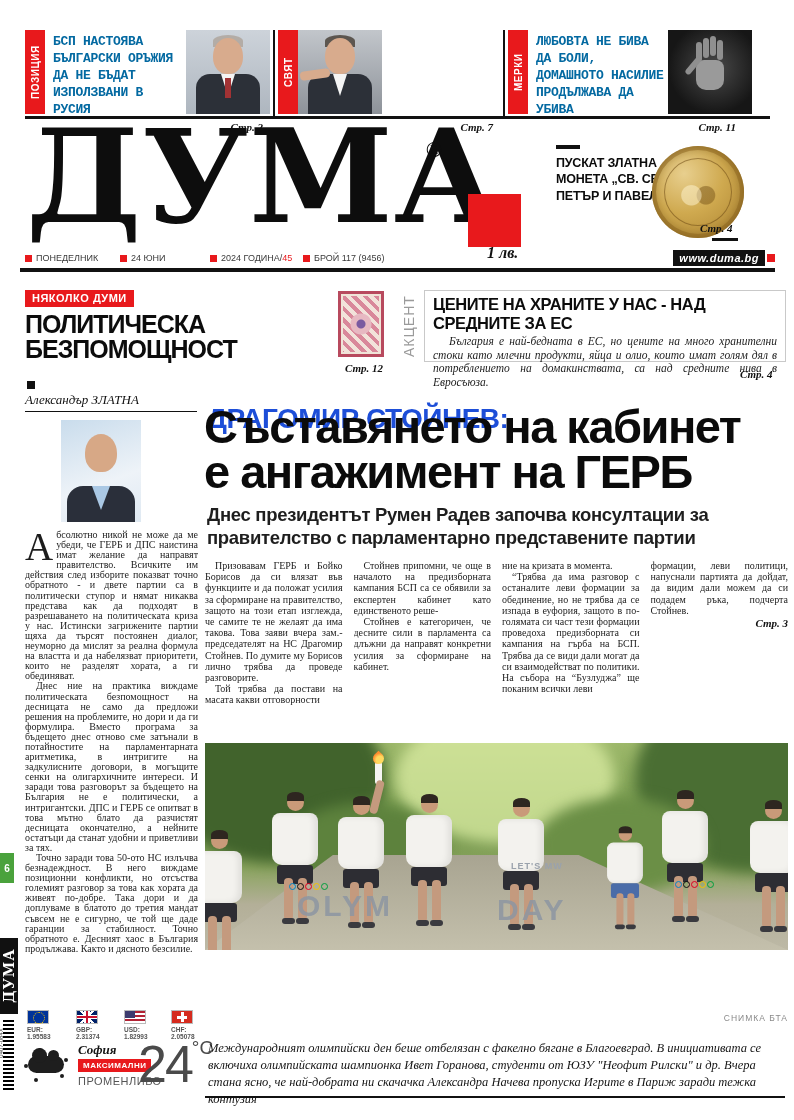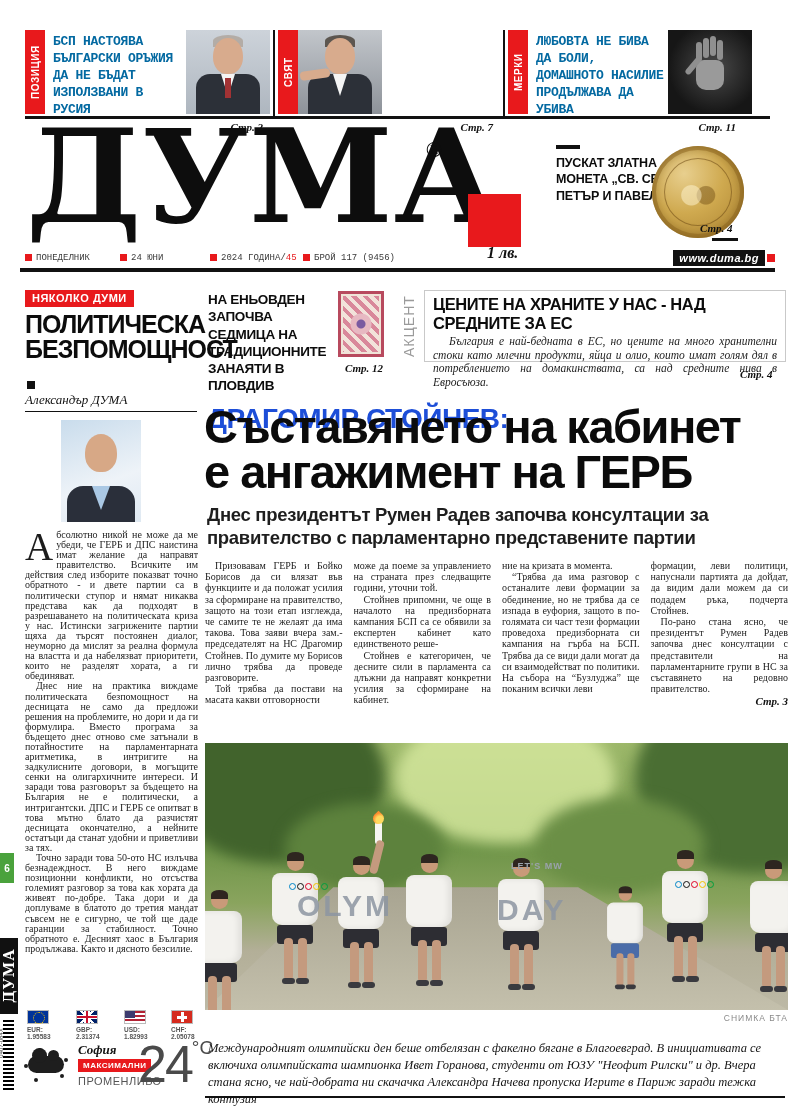--- a/index.html
+++ b/index.html
@@ -59,21 +59,21 @@
     background:radial-gradient(circle at 35% 30%, #e8cf8e 0%, #cfa94f 45%, #a87f2e 100%);
     box-shadow:inset 0 0 0 4px rgba(140,100,30,.5), inset 0 0 12px rgba(90,60,10,.6); }
   .coin::after { content:""; position:absolute; inset:12px; border-radius:50%; border:1px solid rgba(110,75,20,.55);
     background:radial-gradient(circle at 40% 55%, rgba(255,245,210,.5) 0 18%, transparent 20%),
                radial-gradient(circle at 62% 55%, rgba(120,85,25,.5) 0 16%, transparent 18%); }
   .coin-page { position:absolute; left:700px; top:222px; }
   .coin-page-bar { position:absolute; left:712px; top:238px; width:26px; height:3px; background:#111; }
 
   
   .dateline { position:absolute; left:25px; top:250px; width:750px; height:18px; font-family:"Liberation Sans",sans-serif; font-size:9px; color:#3a3a3a; }
-  .dl-item { position:absolute; top:3px; white-space:nowrap;font-family:Liberation Mono, monospace; }
+  .dl-item { position:absolute; top:3px; white-space:nowrap; }
   .dl-sq { display:inline-block; width:7px; height:7px; background:#e8191c; margin-right:4px; vertical-align:-1px; }
   .dl-red { color:#e8191c; }
   .price { position:absolute; left:462px; top:-6px; font-family:"Liberation Serif",serif; font-style:italic; font-weight:bold; font-size:16px; color:#111; }
   .site-box { position:absolute; right:10px; top:0; background:#111; color:#fff; font-weight:bold; font-style:italic; font-size:11px; padding:2px 6px; letter-spacing:.5px; }
   .site-sq { position:absolute; right:0; top:4px; width:8px; height:8px; background:#e8191c; }
   .main-rule { position:absolute; left:20px; top:268px; width:755px; height:4px; background:#111; }
 
   
   .op-kicker { position:absolute; left:25px; top:290px; background:#e8191c; color:#fff;
     font-family:"Liberation Sans",sans-serif; font-weight:bold; font-size:11px; padding:2px 7px 3px; letter-spacing:.5px; }
@@ -123,21 +123,21 @@
   .art-cols { position:absolute; left:205px; top:560px; width:583px; height:158px; display:flex; gap:11px; }
   .art-col { flex:1; text-align:justify; font-size:10px; line-height:11.2px; color:#1c1c1c; overflow:hidden; }
   .art-col p { text-indent:10px; }
   .art-col p.cont { text-indent:0; }
   .art-page { text-align:right; margin-top:2px; }
 
   
   .banner { position:absolute; left:205px; top:722px; width:583px; height:21px; background:#e8191c;
     color:#fff; font-family:"Liberation Sans",sans-serif; font-weight:bold; font-size:13px; letter-spacing:1px;
     display:flex; align-items:center; justify-content:center; }
-  .photo { position:absolute; left:205px; top:743px; width:583px; height:267px; overflow:hidden;
+  .photo { position:absolute; left:205px; top:743px; width:583px; height:207px; overflow:hidden;
     background:linear-gradient(#9db86a 0%, #6f9549 40%, #8aa45e 60%, #b3af98 78%, #bdb9a6 100%); }
   .ph-blob { position:absolute; border-radius:50%; filter:blur(7px); }
   .ph-path { position:absolute; left:0; bottom:0; width:100%; height:46%;
     background:linear-gradient(#a8a491,#c4c0ac); clip-path:polygon(22% 0, 64% 0, 100% 100%, 0 100%); }
   .runner { position:absolute; width:56px; }
   .r-head { position:relative; width:17px; height:17px; border-radius:50%; background:#c99a79; margin:0 auto; }
   .r-head::before { content:""; position:absolute; left:0; top:-2px; width:17px; height:9px; border-radius:50% 50% 0 0; background:#2e2620; }
   .r-shirt { width:46px; height:52px; background:#f3f2ee; border-radius:8px 8px 10px 10px; margin:2px auto 0; box-shadow:inset -4px 0 6px rgba(0,0,0,.08); }
   .r-shorts { width:36px; height:19px; background:#2d2d33; border-radius:3px; margin:0 auto; }
   .r-shorts.denim { background:#4a6ca8; }
@@ -266,34 +266,33 @@
     <span class="dl-item" style="left:278px;"><span class="dl-sq"></span><span>БРОЙ 117 (9456)</span></span>
     <span class="price">1 лв.</span>
     <span class="site-box">www.duma.bg</span>
     <span class="site-sq"></span>
   </div>
   <div class="main-rule"></div>
 
   <div class="op-kicker">НЯКОЛКО ДУМИ</div>
   <div class="op-title">ПОЛИТИЧЕСКА БЕЗПОМОЩНОСТ</div>
   <div class="op-bullet"></div>
-  <div class="op-author">Александър ДУМА</div>
+  <div class="op-author">Александър ЗЛАТНА</div>
   <div class="op-hr"></div>
   <div class="op-photo">
     <div class="op-head"></div>
       <div class="op-body"></div>
       <div class="op-shirt"></div>
   </div>
   <div class="op-text">
     <p class="first"><span class="dropcap">А</span><span>бсолютно никой не може да ме убеди, че ГЕРБ и ДПС наистина имат желание да направят правителство. Всичките им действия след изборите показват точно обратното - и двете партии са в политически ступор и нямат никаква представа как да подходят в разрешаването на политическата криза у нас. Истински загрижените партии щяха да търсят постоянен диалог, неуморно да мислят за реална формула на властта и да набелязват приоритети, които не разделят хората, а ги обединяват.</span></p>
     <p>Днес ние на практика виждаме политическата безпомощност на десницата не само да предложи решения на проблемите, но дори и да ги формулира. Вместо програма за бъдещето днес отново сме затънали в потайностите на парламентарната аритметика, в интригите на задкулисните договори, в могъщите сенки на олигархичните интереси. И заради това разговорът за бъдещето на България не е политически, а интригантски. ДПС и ГЕРБ се опитват в това мътно блато да разчистят десницата окончателно, а нейните остатъци да станат удобни и приветливи за тях.</p>
     <p>Точно заради това 50-ото НС излъчва безнадеждност. В него виждаме позиционни конфликти, но отсъства големият разговор за това как хората да живеят по-добре. Така дори и да доплуваме в блатото до третия мандат съвсем не е сигурно, че той ще даде гаранции за стабилност. Точно обратното е. Десният хаос в България продължава. Както и дясното безсилие.</p>
   </div>
 
-  <div class="plv-title">НА ЕНЬОВДЕН ЗАПОЧВА СЕДМИЦА НА ТРАДИЦИОННИТЕ ЗАНАЯТИ В ПЛОВДИВ</div>
   <div class="carpet"></div>
   <div class="pageref plv-page">Стр. 12</div>
 
   <div class="accent-tag">АКЦЕНТ</div>
   <div class="accent-box">
     <div class="accent-title">ЦЕНИТЕ НА ХРАНИТЕ У НАС - НАД СРЕДНИТЕ ЗА ЕС</div>
     <div class="accent-text">България е най-бедната в ЕС, но цените на много хранителни стоки като млечни продукти, яйца и олио, които имат голям дял в потреблението на домакинствата, са над средните нива в Евросъюза.</div>
   </div>
   <div class="pageref accent-page">Стр. 4</div>
 
@@ -303,31 +302,29 @@
     <div>е ангажимент на ГЕРБ</div>
   </div>
   <div class="art-subhead">Днес президентът Румен Радев започва консултации за правителство с парламентарно представените партии</div>
 
   <div class="art-cols">
     <div class="art-col">
       <p>Призовавам ГЕРБ и Бойко Борисов да си влязат във функциите и да положат усилия за сформиране на правителство, защото на този етап изглежда, че самите те не желаят да има такова. Това заяви вчера зам.-председателят на НС Драгомир Стойнев. По думите му Борисов лично трябва да проведе разговорите.</p>
       <p>Той трябва да постави на масата какви отговорности</p>
     </div>
     <div class="art-col">
-      <p class="cont">може да поеме за управлението на страната през следващите години, уточни той.</p>
       <p>Стойнев припомни, че още в началото на предизборната кампания БСП са се обявили за експертен кабинет като единственото реше-</p>
       <p>Стойнев е категоричен, че десните сили в парламента са длъжни да направят конкретни усилия за сформиране на кабинет.</p>
     </div>
     <div class="art-col">
       <p class="cont">ние на кризата в момента.</p>
       <p>“Трябва да има разговор с останалите леви формации за обединение, но не трябва да се изпада в еуфория, защото в по-голямата си част тези формации проведоха предизборната си кампания на гърба на БСП. Трябва да се види дали могат да си взаимодействат по политики. На събора на “Бузлуджа” ще поканим всички леви</p>
     </div>
     <div class="art-col">
       <p class="cont">формации, леви политици, напуснали партията да дойдат, да видим дали можем да си подадем ръка, подчерта Стойнев.</p>
-      <p>По-рано стана ясно, че президентът Румен Радев започва днес консултации с представители на парламентарните групи в НС за съставянето на редовно правителство.</p>
       <div class="pageref art-page">Стр. 3</div>
     </div>
   </div>
 
 
   <div class="photo">
     <div class="ph-blob" style="left:-40px; top:-50px; width:220px; height:170px; background:#41632c;"></div>
     <div class="ph-blob" style="left:430px; top:-60px; width:240px; height:190px; background:#4a6e33;"></div>
     <div class="ph-blob" style="left:190px; top:-30px; width:220px; height:130px; background:#d8eaa0; opacity:.8;"></div>
     <div class="ph-blob" style="left:80px; top:60px; width:160px; height:90px; background:#5d823d;"></div>

